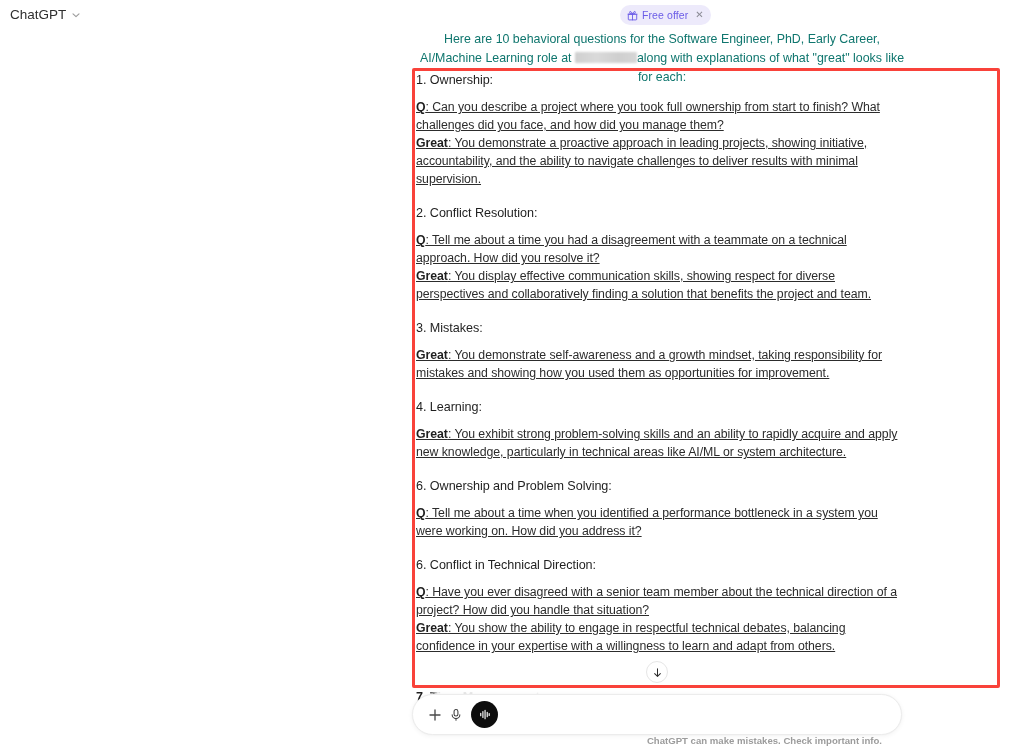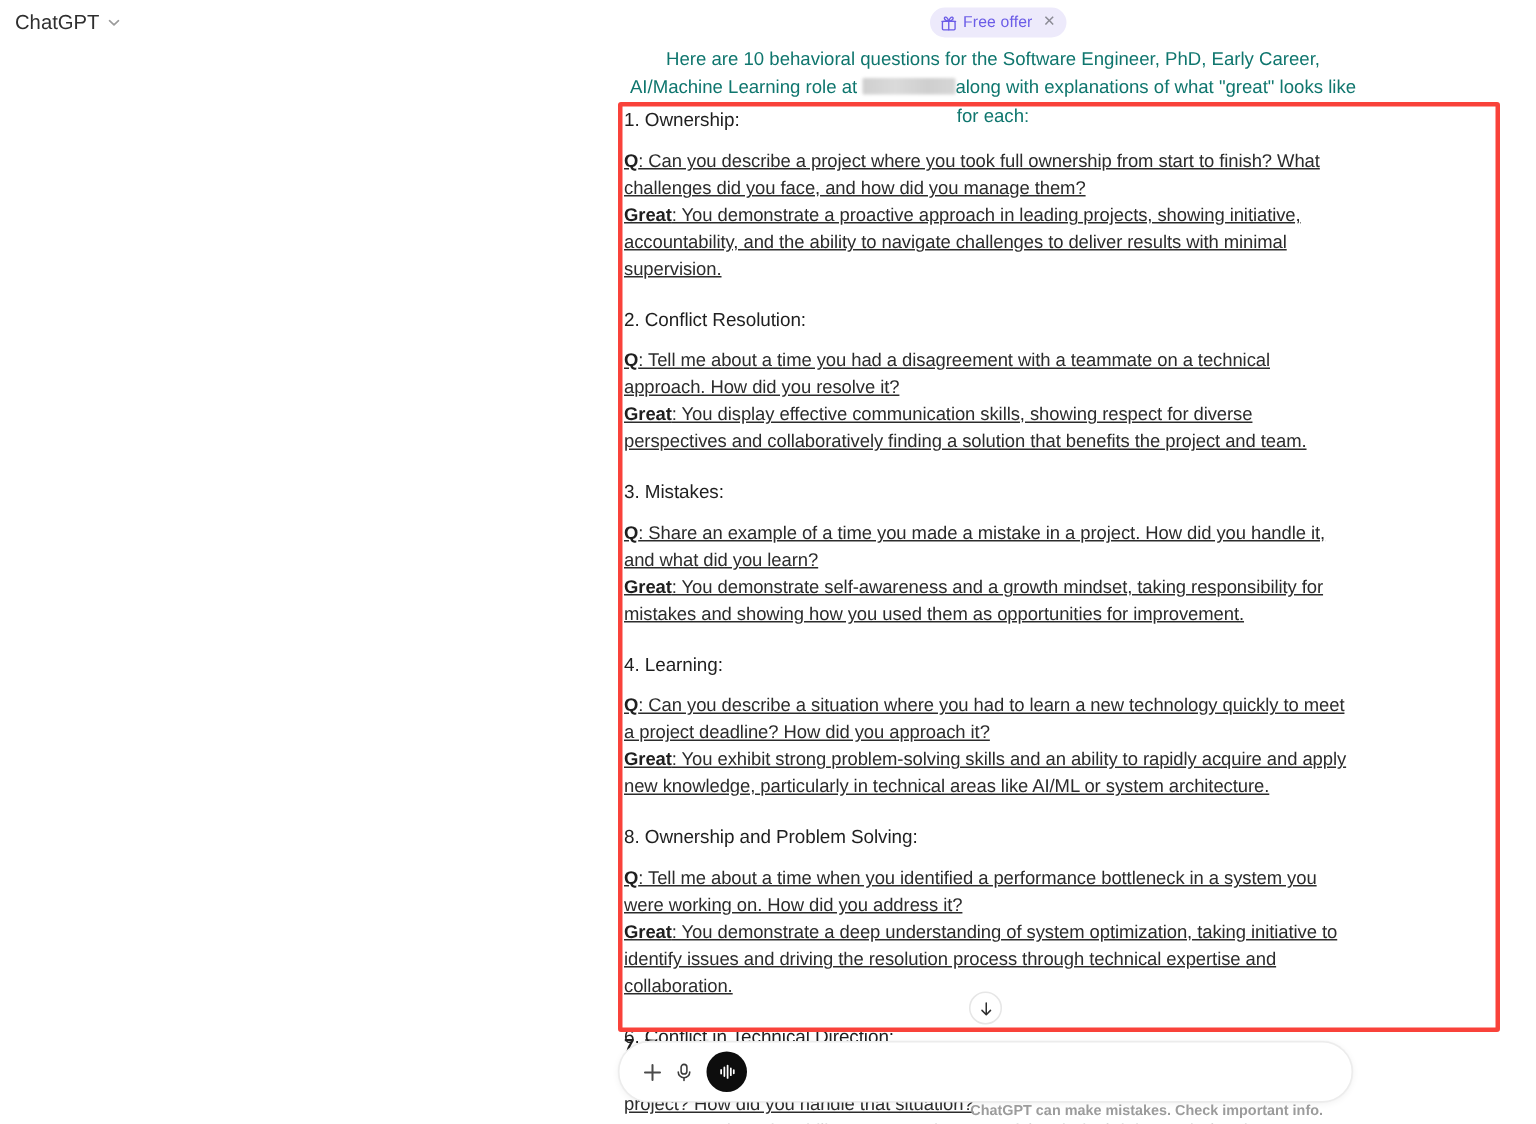--- a/index.html
+++ b/index.html
@@ -283,34 +283,31 @@
     </div>
 
     <div class="qa-item">
       <div class="qa-heading">2. Conflict Resolution:</div>
       <div class="qa-line"><span class="lbl">Q</span><span>: Tell me about a time you had a disagreement with a teammate on a technical approach. How did you resolve it?</span></div>
       <div class="qa-line"><span class="lbl">Great</span><span>: You display effective communication skills, showing respect for diverse perspectives and collaboratively finding a solution that benefits the project and team.</span></div>
     </div>
 
     <div class="qa-item">
       <div class="qa-heading">3. Mistakes:</div>
-      <div class="qa-line"><span class="lbl">Q</span><span>: Share an example of a time you made a mistake in a project. How did you handle it, and what did you learn?</span></div>
       <div class="qa-line"><span class="lbl">Great</span><span>: You demonstrate self-awareness and a growth mindset, taking responsibility for mistakes and showing how you used them as opportunities for improvement.</span></div>
     </div>
 
     <div class="qa-item">
       <div class="qa-heading">4. Learning:</div>
-      <div class="qa-line"><span class="lbl">Q</span><span>: Can you describe a situation where you had to learn a new technology quickly to meet a project deadline? How did you approach it?</span></div>
       <div class="qa-line"><span class="lbl">Great</span><span>: You exhibit strong problem-solving skills and an ability to rapidly acquire and apply new knowledge, particularly in technical areas like AI/ML or system architecture.</span></div>
     </div>
 
     <div class="qa-item">
-      <div class="qa-heading">8. Ownership and Problem Solving:</div>
+      <div class="qa-heading">6. Ownership and Problem Solving:</div>
       <div class="qa-line"><span class="lbl">Q</span><span>: Tell me about a time when you identified a performance bottleneck in a system you were working on. How did you address it?</span></div>
-      <div class="qa-line"><span class="lbl">Great</span><span>: You demonstrate a deep understanding of system optimization, taking initiative to identify issues and driving the resolution process through technical expertise and collaboration.</span></div>
     </div>
 
     <div class="qa-item">
       <div class="qa-heading">6. Conflict in Technical Direction:</div>
       <div class="qa-line"><span class="lbl">Q</span><span>: Have you ever disagreed with a senior team member about the technical direction of a project? How did you handle that situation?</span></div>
       <div class="qa-line"><span class="lbl">Great</span><span>: You show the ability to engage in respectful technical debates, balancing confidence in your expertise with a willingness to learn and adapt from others.</span></div>
     </div>
 
   </div>
 

